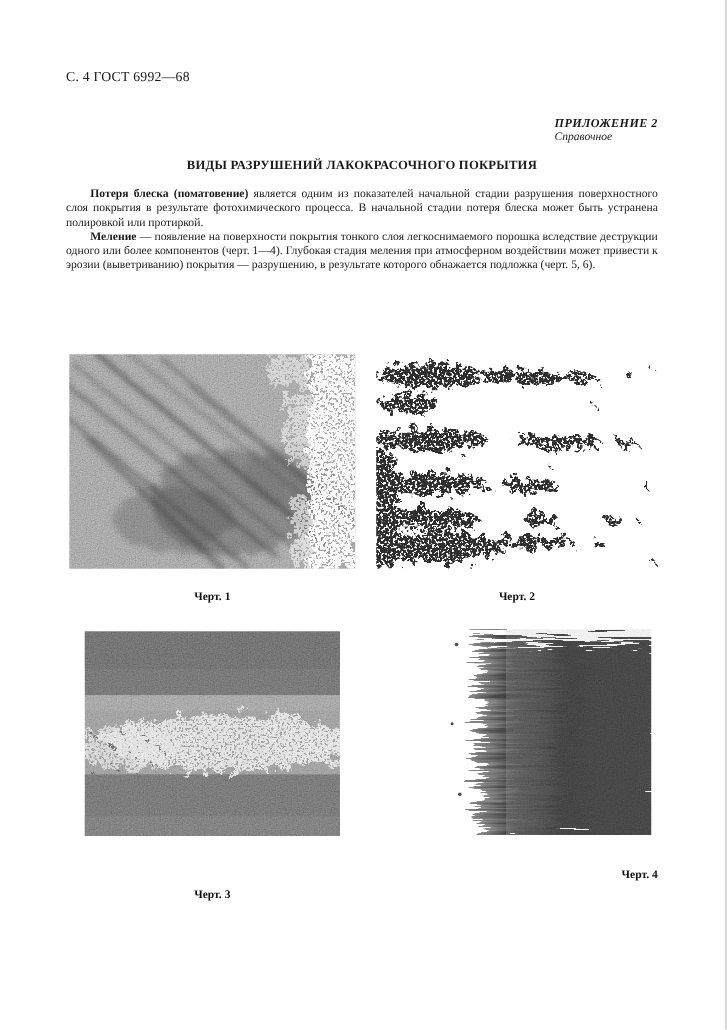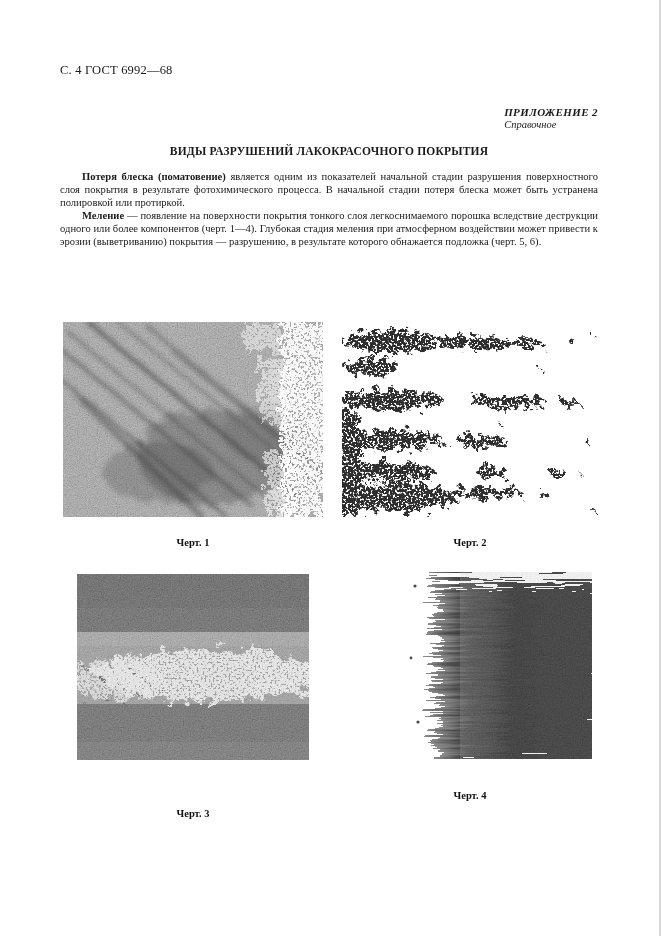--- a/index.html
+++ b/index.html
@@ -38,21 +38,21 @@
   }
   .fig{position:absolute;}
   .fig svg{display:block;}
   .fig-caption{
     position:absolute;text-align:center;
     font-size:10.5px;color:#111;font-weight:bold;
   }
   #cap1{left:63px;width:260px;top:537px;}
   #cap2{left:342px;width:256px;top:537px;}
   #cap3{left:63px;width:260px;top:808px;}
-  #cap4{left:342px;width:256px;top:790px;}
+  #cap4{left:342px;width:256px;top:790px;text-align:right;}
 </style>
 </head>
 <body>
 
 <svg width="0" height="0" style="position:absolute" aria-hidden="true">
   <defs>
     <filter id="grain" x="0%" y="0%" width="100%" height="100%">
       <feTurbulence type="fractalNoise" baseFrequency="0.9" numOctaves="2" seed="3"></feTurbulence>
       <feColorMatrix type="saturate" values="0"></feColorMatrix>
       <feComponentTransfer>

